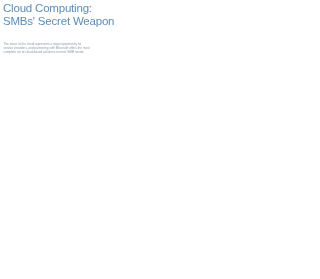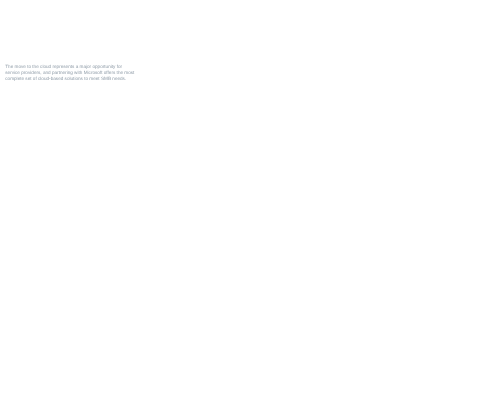--- a/index.html
+++ b/index.html
@@ -9,15 +9,17 @@
   .ttl{position:absolute;left:3px;top:2px;color:#5b8cb8;font-size:11.5px;
        line-height:12.5px;letter-spacing:-0.2px;}
   .intro{position:absolute;left:3.5px;top:42px;width:88px;color:#8d9aa6;
          font-size:3.1px;line-height:4.2px;}
 </style>
 </head>
 <body>
 
 <div class="page">
   <div class="ttl">
+    <div>Cloud Computing:</div>
+    <div>SMBs' Secret Weapon</div>
   </div>
   <div class="intro">The move to the cloud represents a major opportunity for service providers, and partnering with Microsoft offers the most complete set of cloud-based solutions to meet SMB needs.</div>
 </div>
 
 </body></html>

